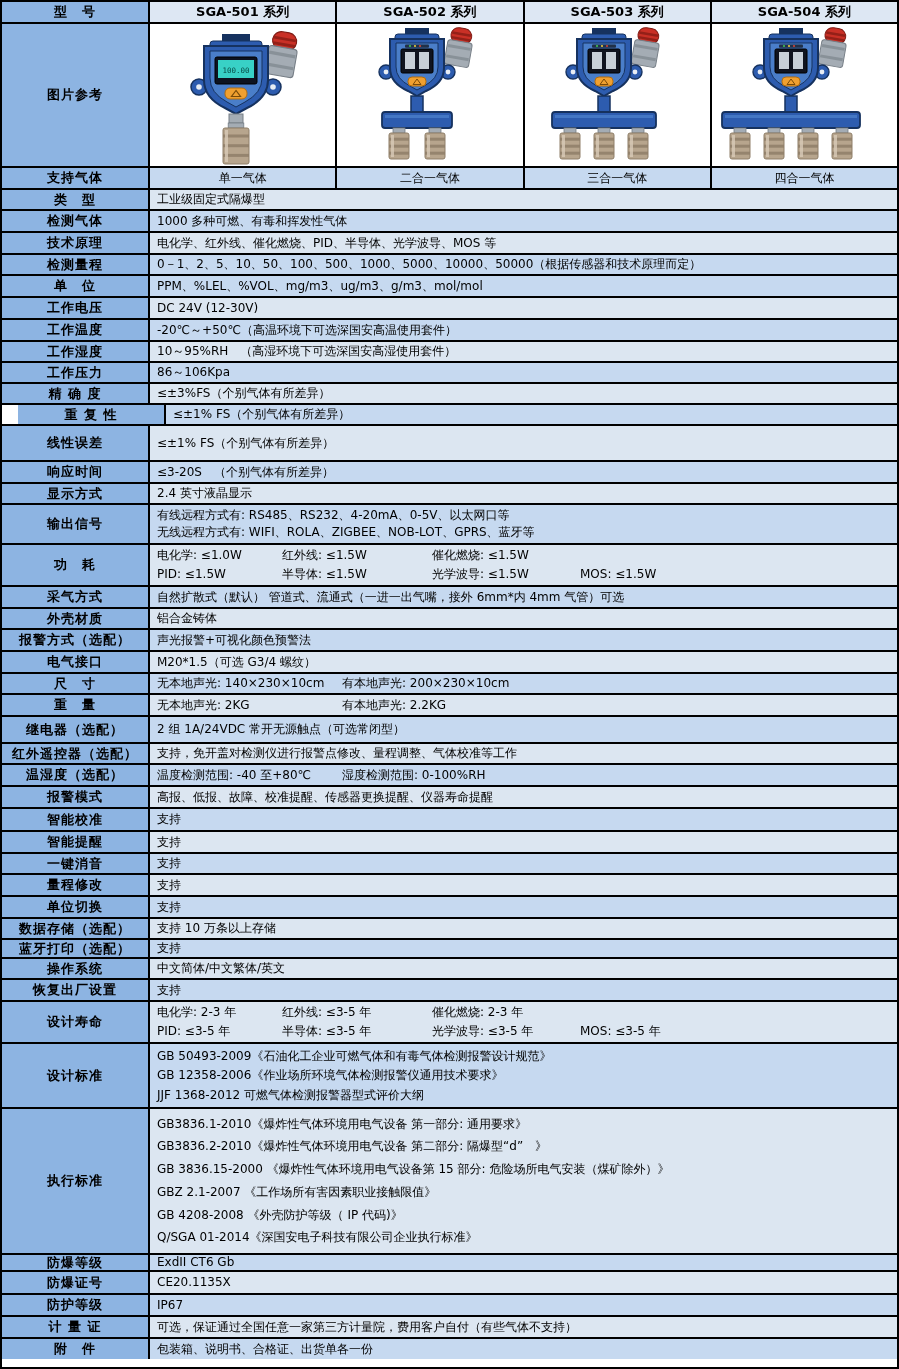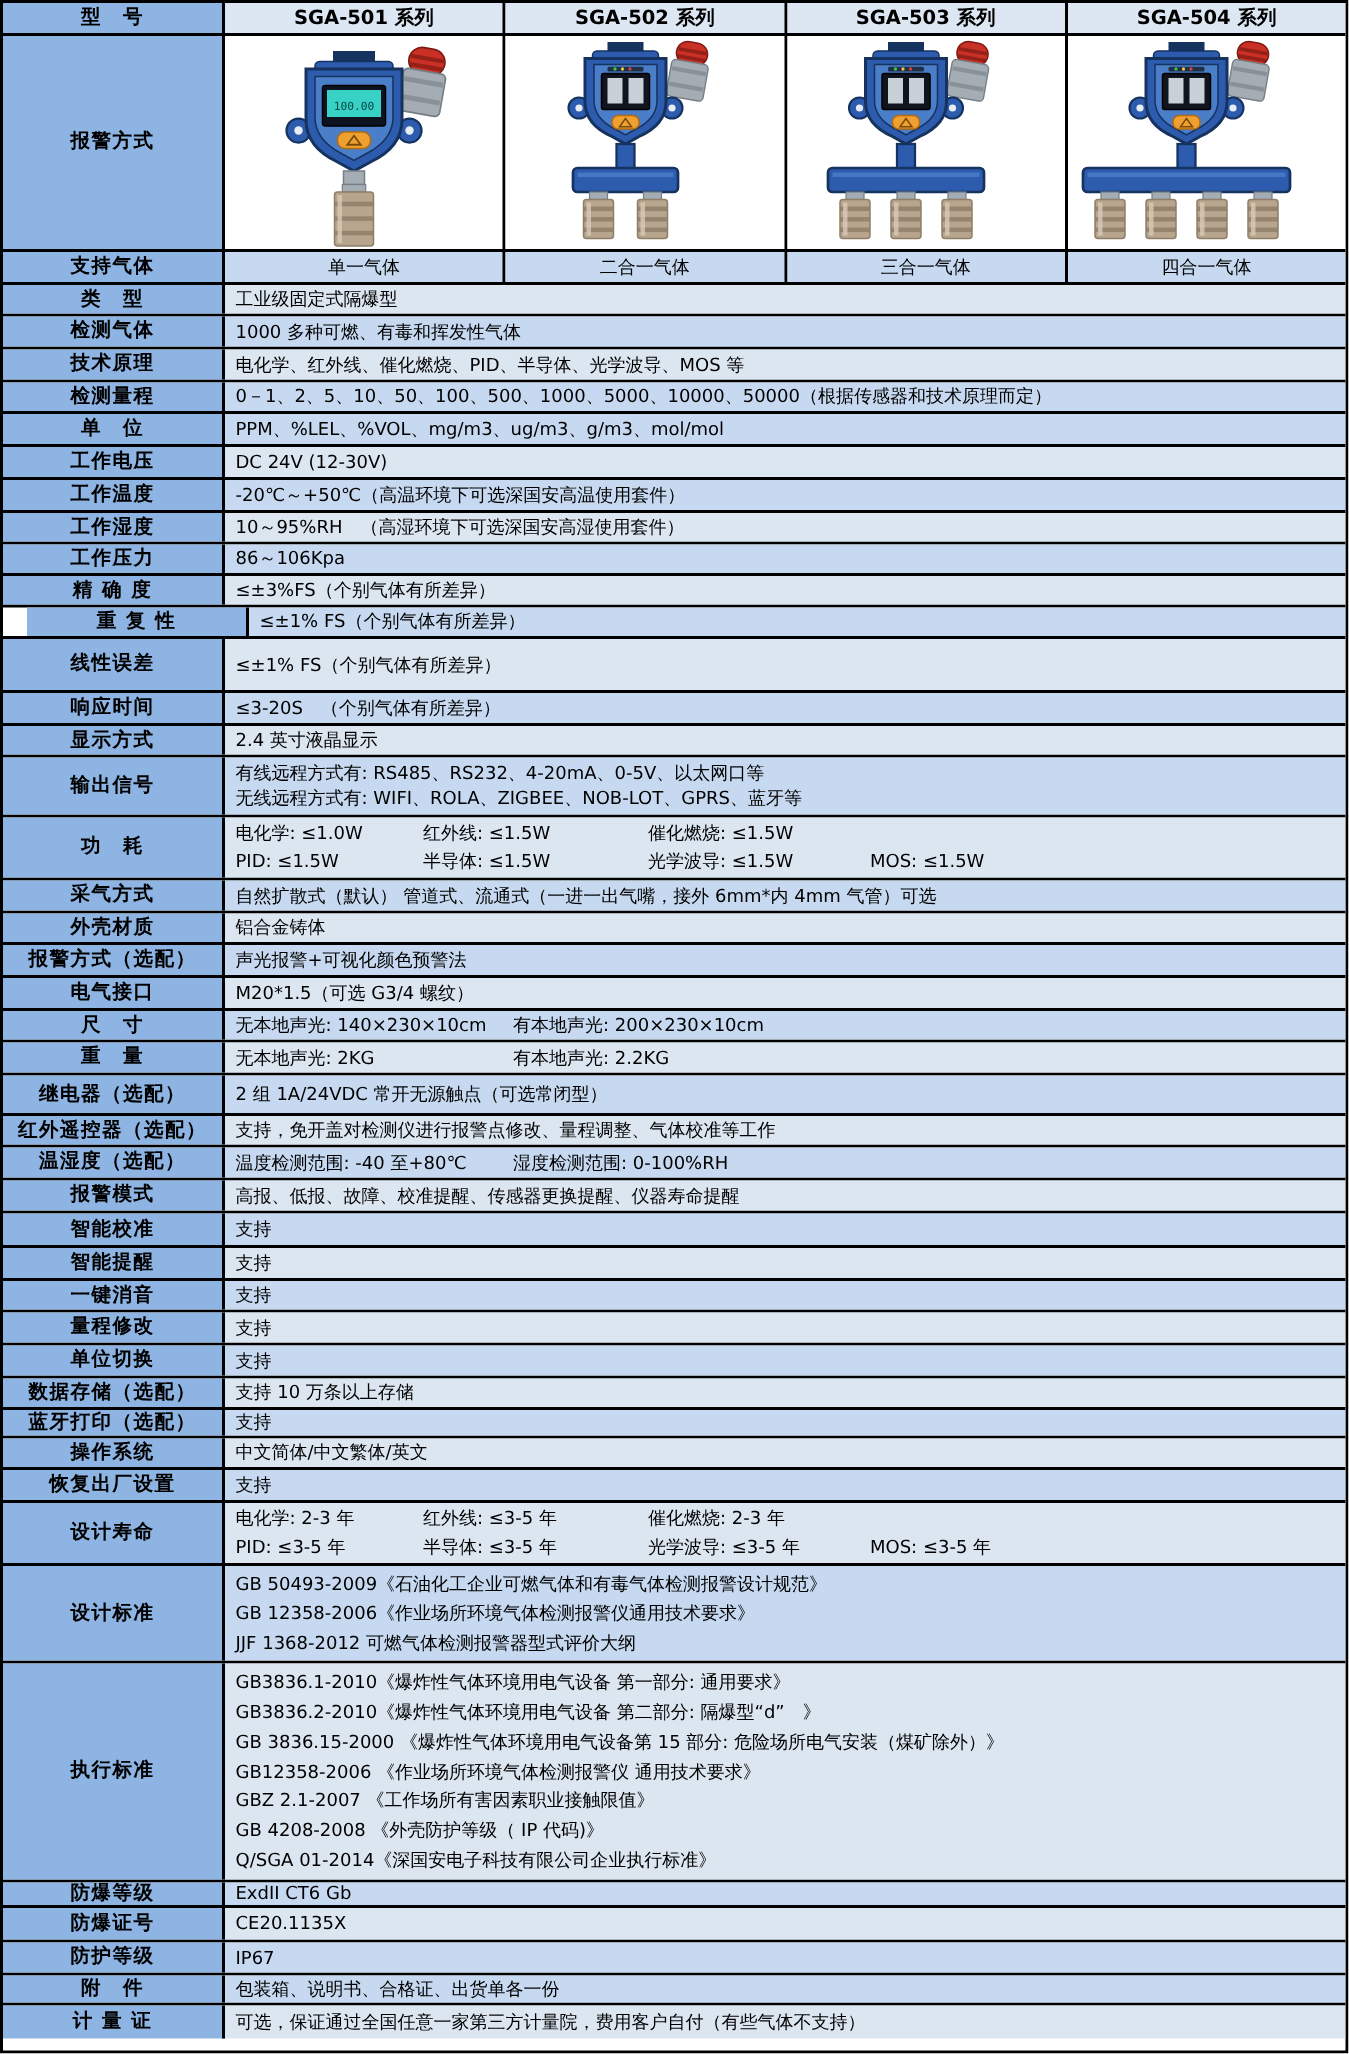--- a/index.html
+++ b/index.html
@@ -26,21 +26,21 @@
 <div id="sheet">
   <div class="table" id="spec-table">
       <div class="row" style="height: 22px;">
         <div class="cell-label" style="background: rgb(141, 180, 226);">型　号</div>
         <div class="quad model-cell" style="background: rgb(221, 231, 243);">SGA-501 系列</div>
         <div class="quad model-cell" style="background: rgb(221, 231, 243);">SGA-502 系列</div>
         <div class="quad model-cell" style="background: rgb(221, 231, 243);">SGA-503 系列</div>
         <div class="quad model-cell" style="background: rgb(221, 231, 243);">SGA-504 系列</div>
       </div>
       <div class="row" style="height: 144px;">
-        <div class="cell-label" style="background: rgb(141, 180, 226);">报警方式</div>
+        <div class="cell-label" style="background: rgb(141, 180, 226);">图片参考</div>
         <div class="quad img-cell" style="background: rgb(255, 255, 255);">
           <svg width="182" height="142" viewBox="0 0 182 142" xmlns="http://www.w3.org/2000/svg">
             <g transform="translate(116 8) scale(1.1) rotate(10 13 20)">
               <rect x="2" y="0" width="22" height="16" rx="8" fill="#c93026" stroke="#7e1a13" stroke-width="1"></rect>
               <rect x="3" y="5" width="20" height="2.5" fill="#7e1a13" opacity="0.7"></rect>
               <rect x="3" y="10" width="20" height="2.5" fill="#7e1a13" opacity="0.7"></rect>
               <rect x="0" y="14" width="26" height="26" rx="3" fill="#a4acb4" stroke="#767e86" stroke-width="1"></rect>
               <rect x="1" y="19" width="24" height="3" fill="#767e86" opacity="0.6"></rect>
               <rect x="1" y="30" width="24" height="3" fill="#767e86" opacity="0.6"></rect>
             </g>
@@ -450,21 +450,20 @@
           <div class="vline">GB 12358-2006《作业场所环境气体检测报警仪通用技术要求》</div>
           <div class="vline">JJF 1368-2012 可燃气体检测报警器型式评价大纲</div>
         </div>
       </div>
       <div class="row" style="height: 146px;">
         <div class="cell-label" style="background: rgb(141, 180, 226);">执行标准</div>
         <div class="cell-value" style="background: rgb(220, 230, 241);">
           <div class="vline">GB3836.1-2010《爆炸性气体环境用电气设备 第一部分: 通用要求》</div>
           <div class="vline">GB3836.2-2010《爆炸性气体环境用电气设备 第二部分: 隔爆型“d”　》</div>
           <div class="vline">GB 3836.15-2000 《爆炸性气体环境用电气设备第 15 部分: 危险场所电气安装（煤矿除外）》</div>
-          <div class="vline">GB12358-2006 《作业场所环境气体检测报警仪 通用技术要求》</div>
           <div class="vline">GBZ 2.1-2007 《工作场所有害因素职业接触限值》</div>
           <div class="vline">GB 4208-2008 《外壳防护等级（ IP 代码)》</div>
           <div class="vline">Q/SGA 01-2014《深国安电子科技有限公司企业执行标准》</div>
         </div>
       </div>
       <div class="row" style="height: 17px;">
         <div class="cell-label" style="background: rgb(141, 180, 226);">防爆等级</div>
         <div class="cell-value" style="background: rgb(198, 217, 240);">
           <div class="vline">ExdII CT6 Gb</div>
         </div>
@@ -474,26 +473,26 @@
         <div class="cell-value" style="background: rgb(220, 230, 241);">
           <div class="vline">CE20.1135X</div>
         </div>
       </div>
       <div class="row" style="height: 22px;">
         <div class="cell-label" style="background: rgb(141, 180, 226);">防护等级</div>
         <div class="cell-value" style="background: rgb(198, 217, 240);">
           <div class="vline">IP67</div>
         </div>
       </div>
+      <div class="row" style="height: 22px;">
+        <div class="cell-label" style="background: rgb(141, 180, 226);">计 量 证</div>
+        <div class="cell-value" style="background: rgb(220, 230, 241);">
+          <div class="vline">可选，保证通过全国任意一家第三方计量院，费用客户自付（有些气体不支持）</div>
+        </div>
+      </div>
       <div class="row" style="height: 20px;">
         <div class="cell-label" style="background: rgb(141, 180, 226);">附　件</div>
         <div class="cell-value" style="background: rgb(198, 217, 240);">
           <div class="vline">包装箱、说明书、合格证、出货单各一份</div>
-        </div>
-      </div>
-      <div class="row" style="height: 22px;">
-        <div class="cell-label" style="background: rgb(141, 180, 226);">计 量 证</div>
-        <div class="cell-value" style="background: rgb(220, 230, 241);">
-          <div class="vline">可选，保证通过全国任意一家第三方计量院，费用客户自付（有些气体不支持）</div>
         </div>
       </div>
     </div>
 </div>
 
 </body></html>

